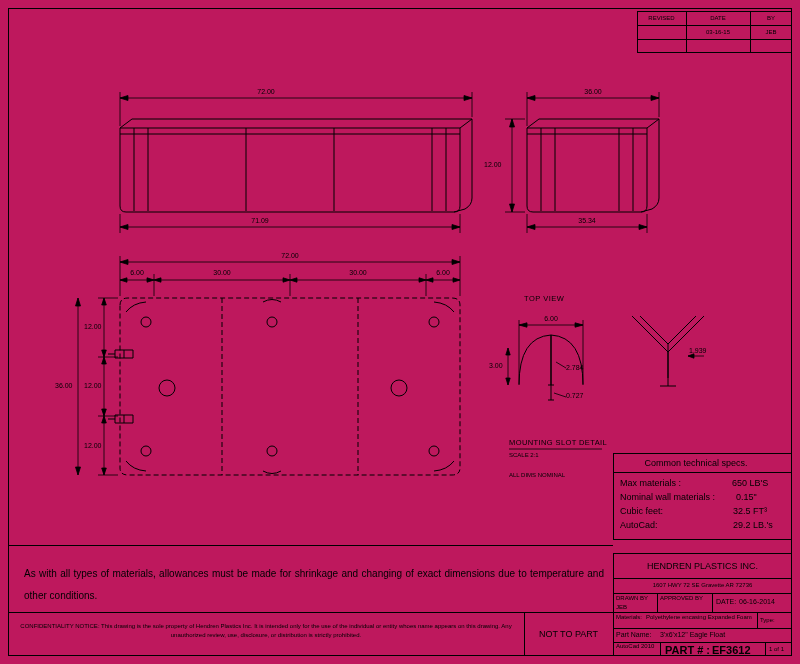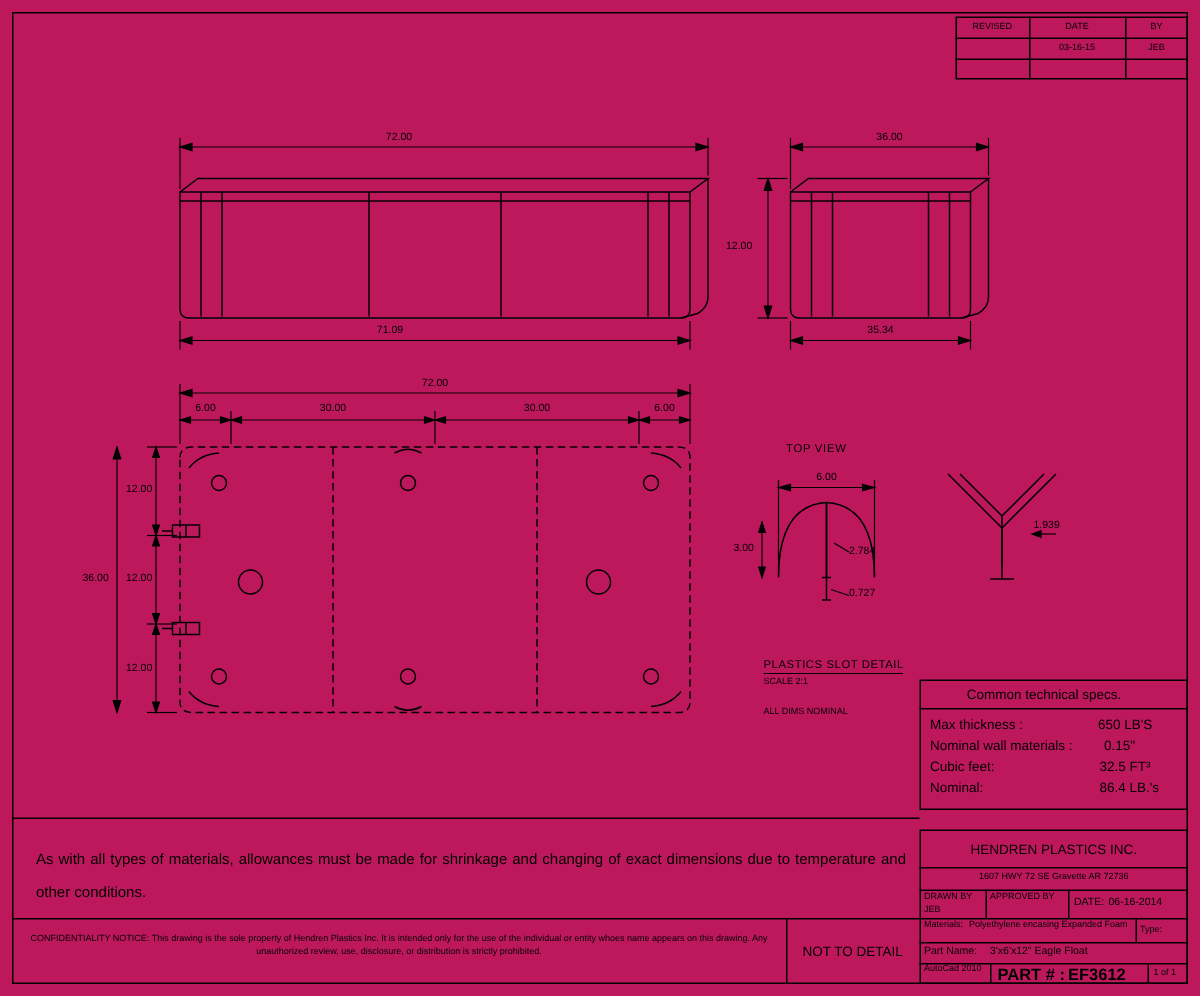--- a/index.html
+++ b/index.html
@@ -227,38 +227,38 @@
   <div class="txt t7" style="left:84px;top:323px;">12.00</div>
   <div class="txt t7" style="left:84px;top:382px;">12.00</div>
   <div class="txt t7" style="left:84px;top:442px;">12.00</div>
 
   <div class="txt t75" style="left:524px;top:294px;letter-spacing:0.5px;">TOP VIEW</div>
 
   <div class="txt t7 ctr" style="left:521px;top:315px;width:60px;">6.00</div>
   <div class="txt t7" style="left:489px;top:362px;">3.00</div>
   <div class="txt t7" style="left:566px;top:364px;">2.784</div>
   <div class="txt t7" style="left:566px;top:392px;">0.727</div>
-  <div class="txt t75" style="left:509px;top:438px;letter-spacing:0.4px;">PLASTICS SLOT DETAIL</div>
+  <div class="txt t75" style="left:509px;top:438px;letter-spacing:0.4px;">MOUNTING SLOT DETAIL</div>
   <div class="txt t6" style="left:509px;top:452px;">SCALE 2:1</div>
   <div class="txt t6" style="left:509px;top:472px;">ALL DIMS NOMINAL</div>
 
   <div class="txt t7" style="left:689px;top:347px;">1.939</div>
 
   <div>
     <div class="box" style="left:613px;top:453px;width:179px;height:87px;"></div>
     <div class="ln hl" style="left:613px;top:472px;width:179px;"></div>
     <div class="txt t9 ctr" style="left:613px;top:458px;width:166px;">Common technical specs.</div>
-    <div class="txt t9" style="left:620px;top:478px;">Max thickness :</div>
+    <div class="txt t9" style="left:620px;top:478px;">Max materials :</div>
     <div class="txt t9" style="left:732px;top:478px;">650 LB'S</div>
     <div class="txt t9" style="left:620px;top:492px;">Nominal wall materials :</div>
     <div class="txt t9" style="left:736px;top:492px;">0.15"</div>
     <div class="txt t9" style="left:620px;top:506px;">Cubic feet:</div>
     <div class="txt t9" style="left:733px;top:506px;">32.5 FT³</div>
-    <div class="txt t9" style="left:620px;top:520px;">Nominal:</div>
-    <div class="txt t9" style="left:733px;top:520px;">86.4 LB.'s</div>
+    <div class="txt t9" style="left:620px;top:520px;">AutoCad:</div>
+    <div class="txt t9" style="left:733px;top:520px;">29.2 LB.'s</div>
   </div>
 
   <div>
     <div class="box" style="left:613px;top:553px;width:179px;height:103px;"></div>
     <div class="ln hl" style="left:613px;top:578px;width:179px;"></div>
     <div class="ln hl" style="left:613px;top:593px;width:179px;"></div>
     <div class="ln hl" style="left:613px;top:612px;width:179px;"></div>
     <div class="ln hl" style="left:613px;top:628px;width:179px;"></div>
     <div class="ln hl" style="left:613px;top:642px;width:179px;"></div>
     <div class="ln vl" style="left:657px;top:593px;height:19px;"></div>
@@ -290,15 +290,15 @@
   </div>
 
   <div class="ln hl" style="left:8px;top:545px;width:605px;"></div>
   <div class="ln hl" style="left:8px;top:612px;width:605px;"></div>
   <div class="ln vl" style="left:524px;top:612px;height:44px;"></div>
 
   <div class="txt t13" style="left:24px;top:563px;width:580px;white-space:normal;line-height:22px;text-align:justify;">As with all types of materials, allowances must be made for shrinkage and changing of exact dimensions due to temperature and other conditions.</div>
 
   <div class="txt t6 ctr" style="left:20px;top:622px;width:492px;white-space:normal;line-height:9px;">CONFIDENTIALITY NOTICE: This drawing is the sole property of Hendren Plastics Inc. It is intended only for the use of the individual or entity whoes name appears on this drawing. Any unauthorized review, use, disclosure, or distribution is strictly prohibited.</div>
 
-  <div class="txt t9 ctr" style="left:524px;top:629px;width:89px;">NOT TO DETAIL</div>
+  <div class="txt t9 ctr" style="left:524px;top:629px;width:89px;">NOT TO PART</div>
 
 </div>
 
 </body></html>

